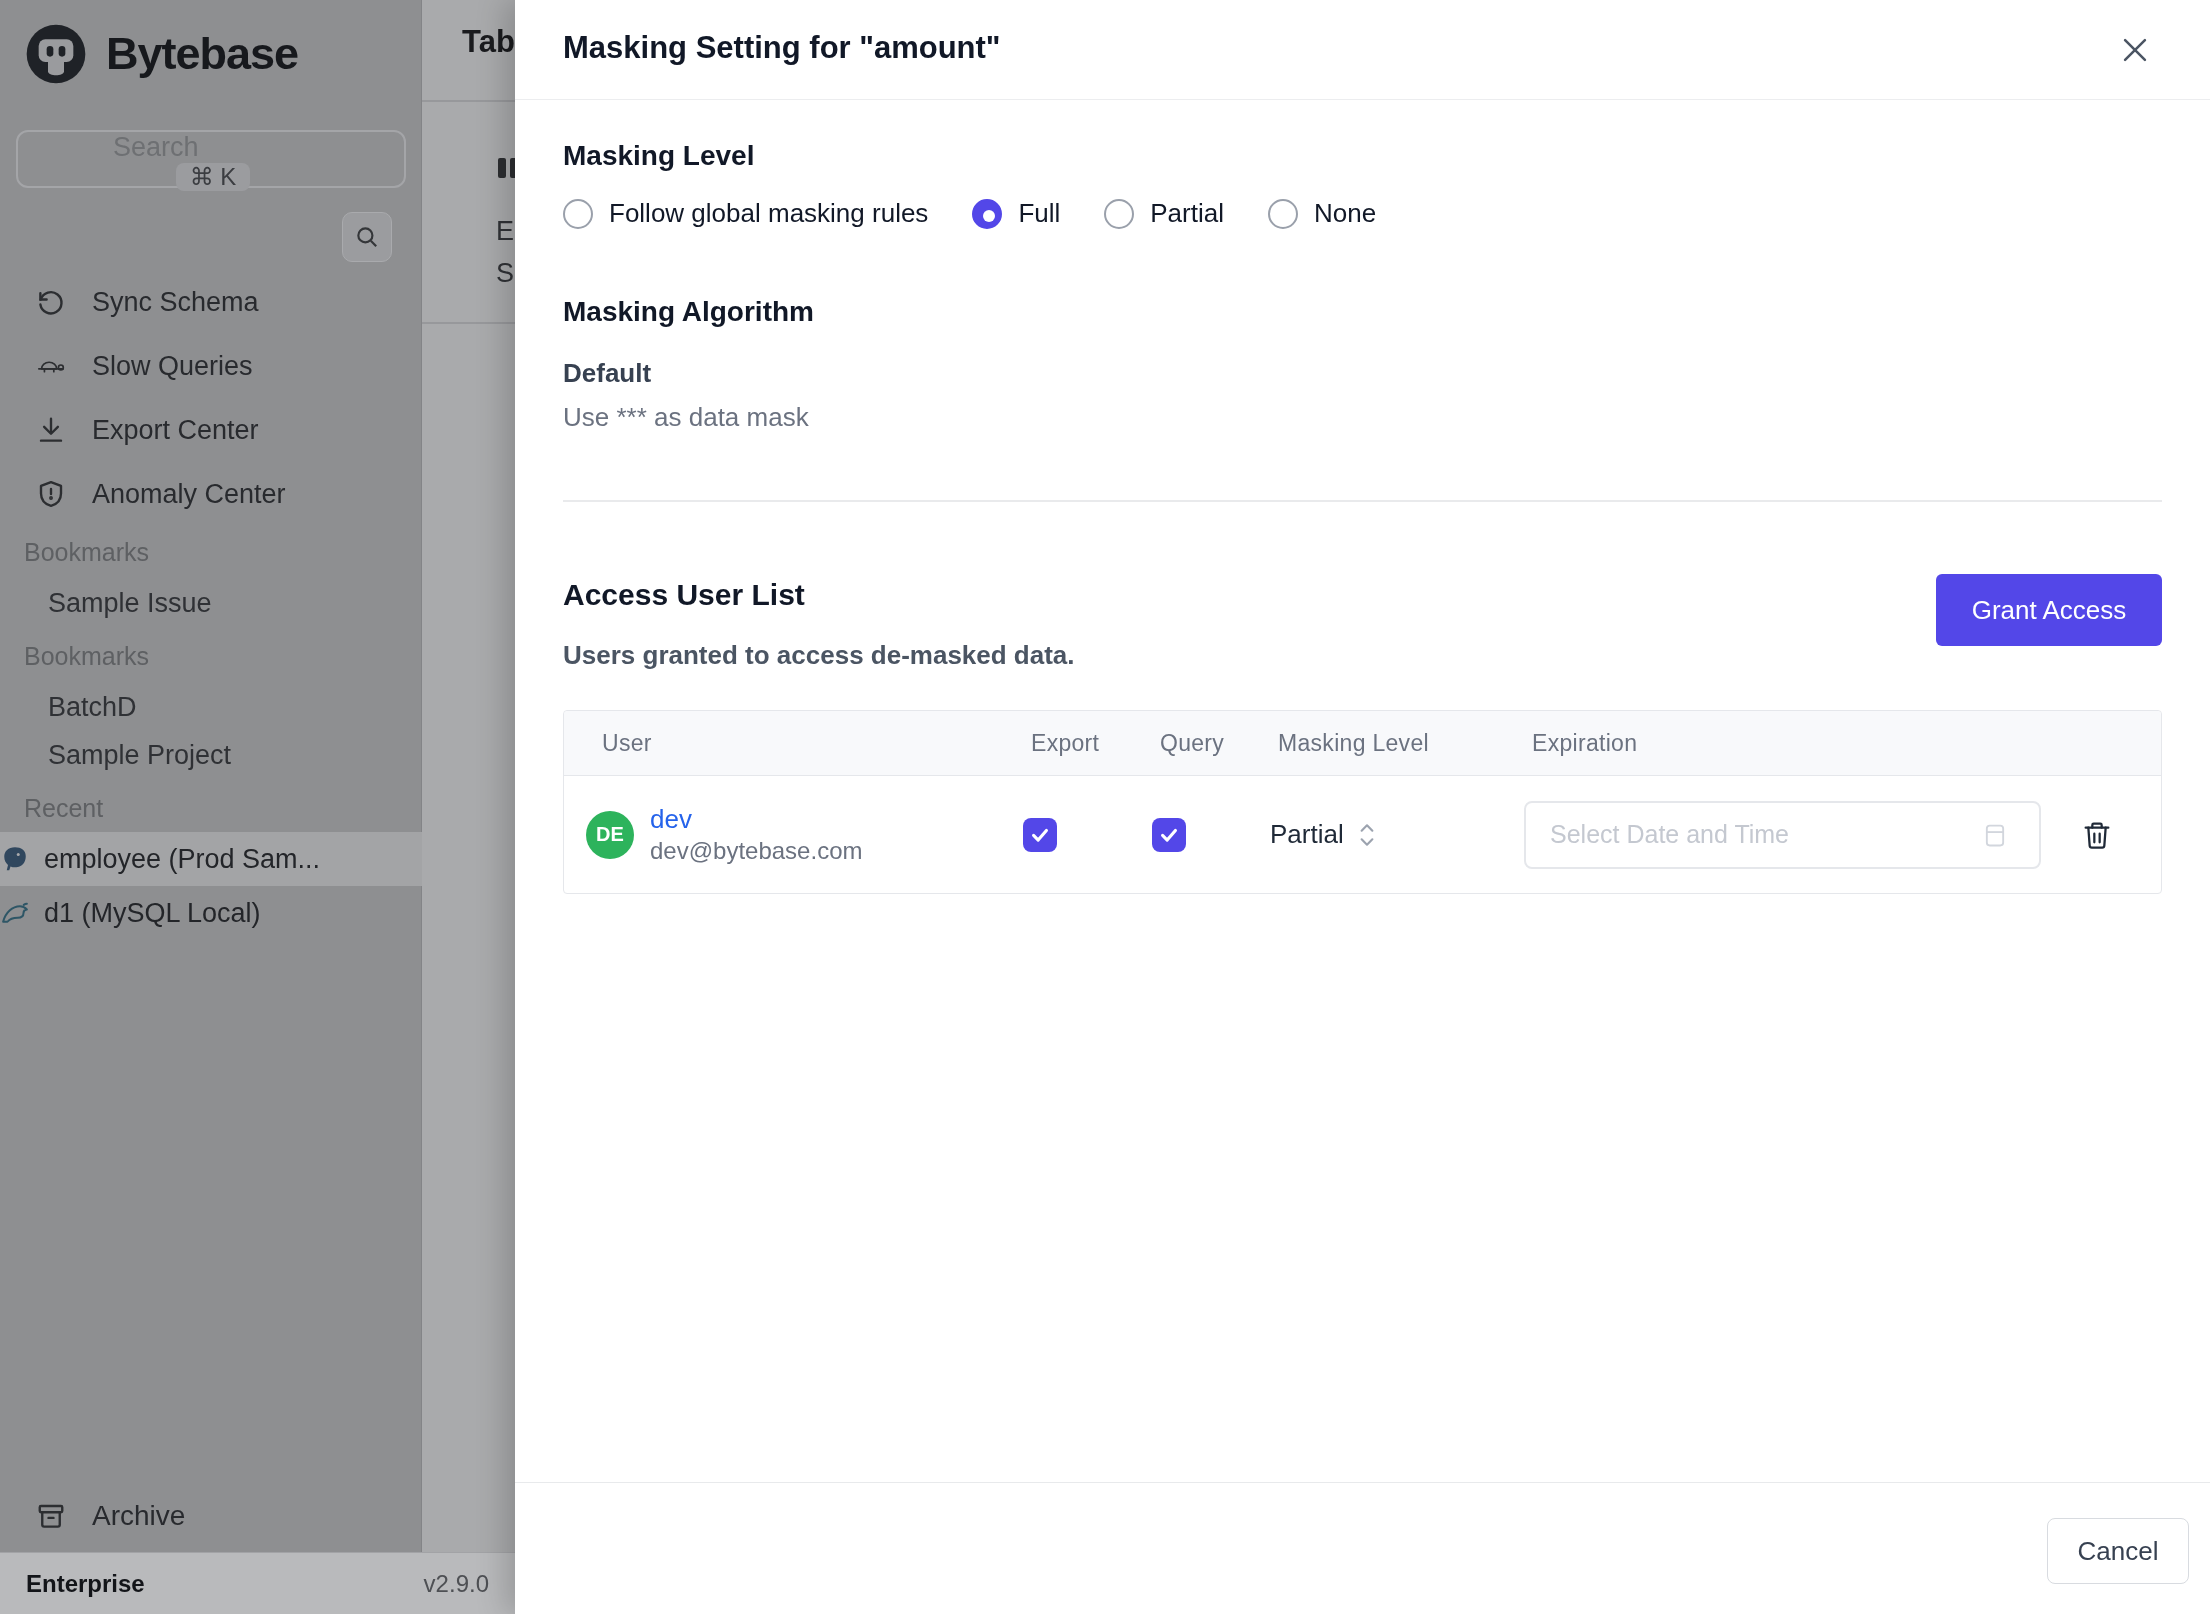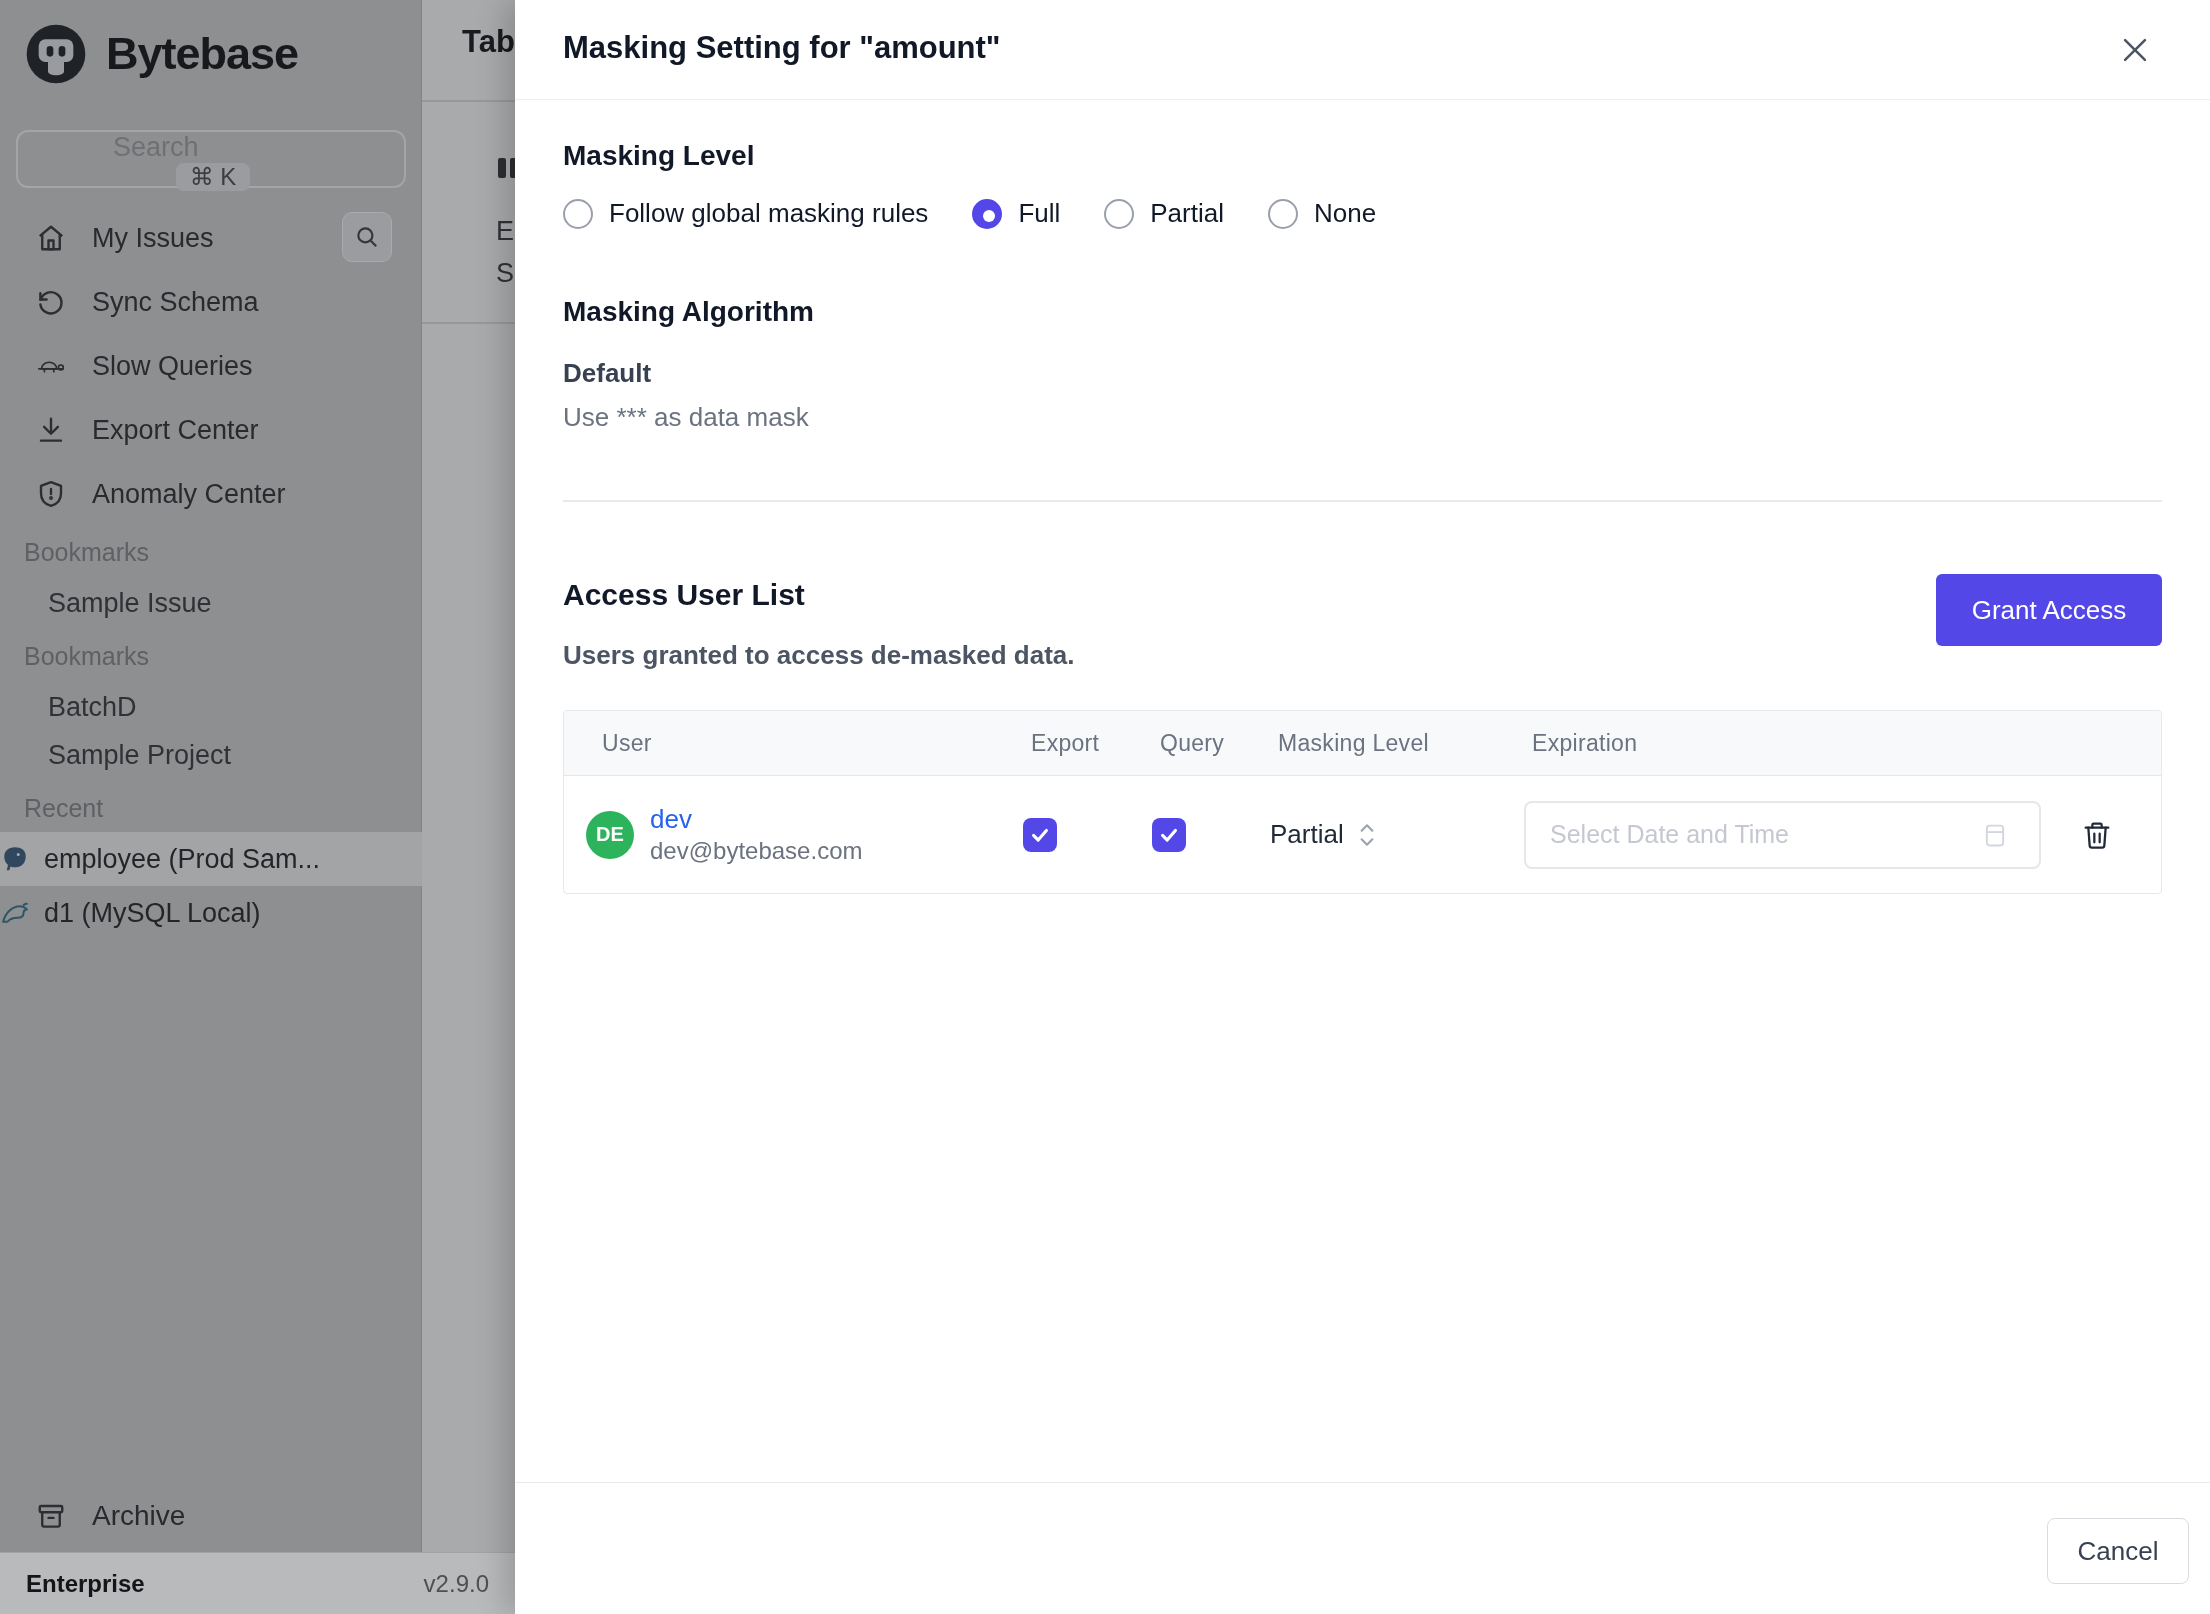--- a/index.html
+++ b/index.html
@@ -94,30 +94,20 @@
           </svg>
       </span>
       <span class="logo-word">Bytebase</span>
     </div>
 
     <div class="searchbox">
       <input placeholder="Search" style="">
       <span class="kbd">⌘ K</span>
     </div>
 
-    <div class="navrow" style="top:212px">
-      <span class="nicon">
-        <svg width="30" height="30" viewBox="0 0 24 24" fill="none" stroke="currentColor" stroke-width="1.9" stroke-linejoin="round">
-            <path d="M3 10.5 12 3l9 7.5"></path>
-            <path d="M5 9v12h14V9"></path>
-            <rect x="10" y="14" width="4" height="7"></rect>
-          </svg>
-      </span>
-      <span>My Issues</span>
-    </div>
     <div class="issue-search-btn">
       <span style="display:flex">
         <svg width="26" height="26" viewBox="0 0 24 24" fill="none" stroke="currentColor" stroke-width="2">
             <circle cx="10.5" cy="10.5" r="6.5"></circle>
             <path d="m15.5 15.5 5 5"></path>
           </svg>
       </span>
     </div>
 
     <div class="navrow" style="top:276px">

